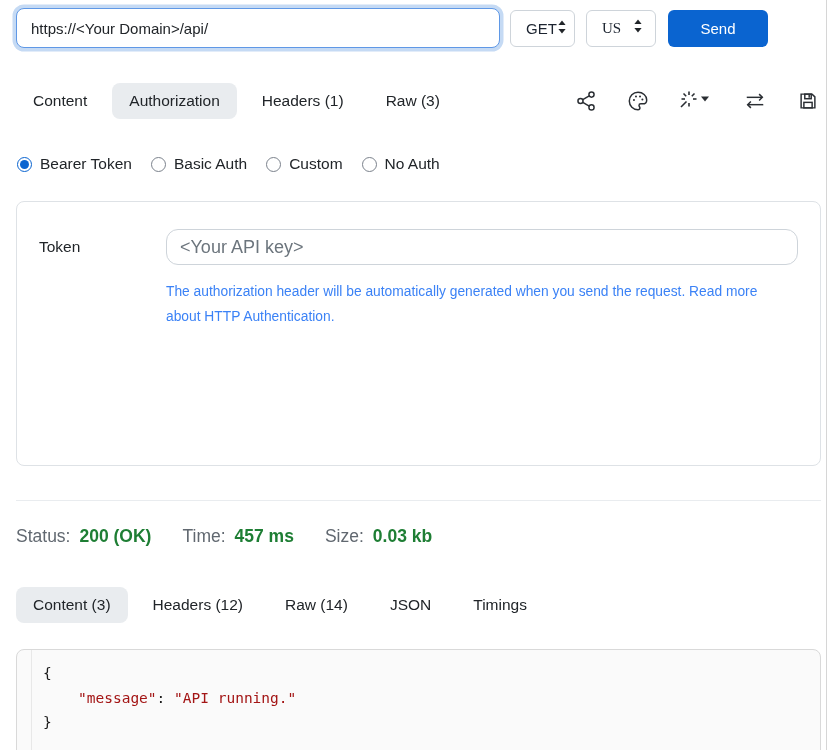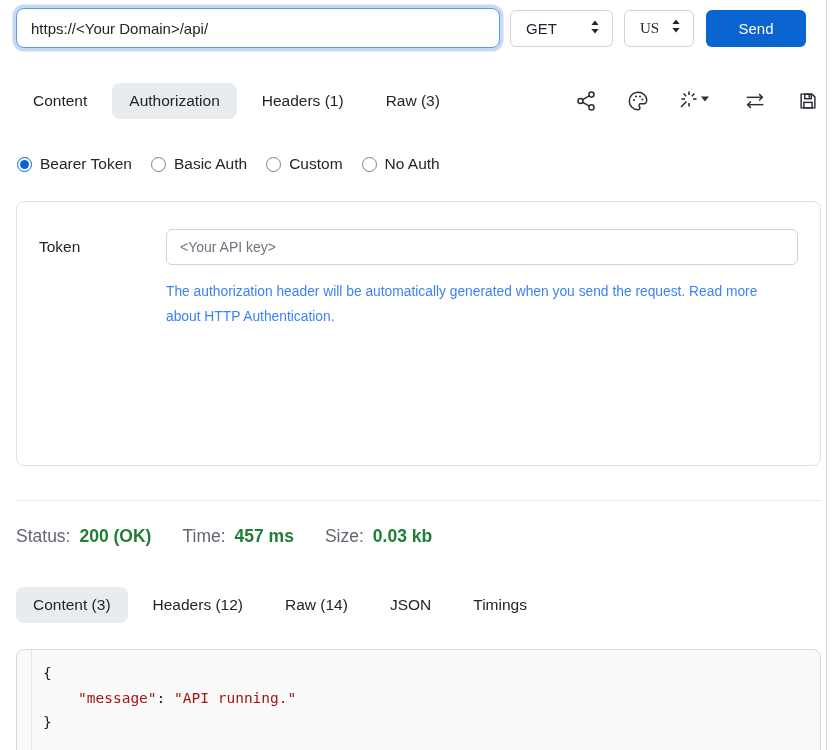--- a/index.html
+++ b/index.html
@@ -17,21 +17,21 @@
     width:484px; height:40px; border:1.5px solid #5f98e6; border-radius:8px;
     box-shadow:0 0 0 3.5px #c5daf4; outline:none;
     padding:0 14px; font-size:15px; color:#212529;
     font-family:"Liberation Sans",sans-serif; background:#fff;
   }
   .select-box {
     height:37px; border:1px solid #ced4da; border-radius:6px; background:#fff;
     display:flex; align-items:center; justify-content:space-between;
     padding:0 12px 0 15px; font-size:15px; color:#1c2430; cursor:pointer;
   }
-  .select-method { width:103px; margin-left:10px; }
+  .select-method { width:65px; margin-left:10px; }
   .select-region { width:70px; margin-left:11px;font-family:Liberation Serif, serif; }
   .send-btn {
     width:100px; height:37px; margin-left:12px; border:none; border-radius:6px;
     background:#0a64d0; color:#fff; font-size:15px; cursor:pointer;
     font-family:"Liberation Sans",sans-serif;
   }
 
   
   .tabs-row { display:flex; align-items:center; justify-content:space-between; margin-top:35px; }
   .tabs { display:flex; align-items:center; gap:8px; }
@@ -57,22 +57,22 @@
   }
   .auth-label { font-size:15.5px; }
 
   
   .panel {
     margin-top:28px; height:265px; border:1px solid #dee2e6; border-radius:8px; background:#fff;
   }
   .token-row { display:flex; align-items:center; padding:27px 22px 0 22px; }
   .token-label { width:127px; font-size:15.5px; color:#212529; flex:none; }
   .token-input {
-    flex:1; height:36px; border:1px solid #ced4da; border-radius:6px; outline:none;
-    padding:8px 13px; font-size:14px; color:#212529;
+    flex:1; height:36px; border:1px solid #ced4da; border-radius:12px; outline:none;
+    padding:8px 13px; font-size:18px; color:#212529;
     font-family:"Liberation Sans",sans-serif;
   }
   .token-input::placeholder { color:#6c757d; opacity:1; }
   .token-help {
     margin:14px 0 0 149px; max-width:604px;
     font-size:13.8px; line-height:25px; color:#3b82f6;
   }
 
   
   .divider { margin-top:34px; border:none; border-top:1px solid #e9ecef; width:100%; }

